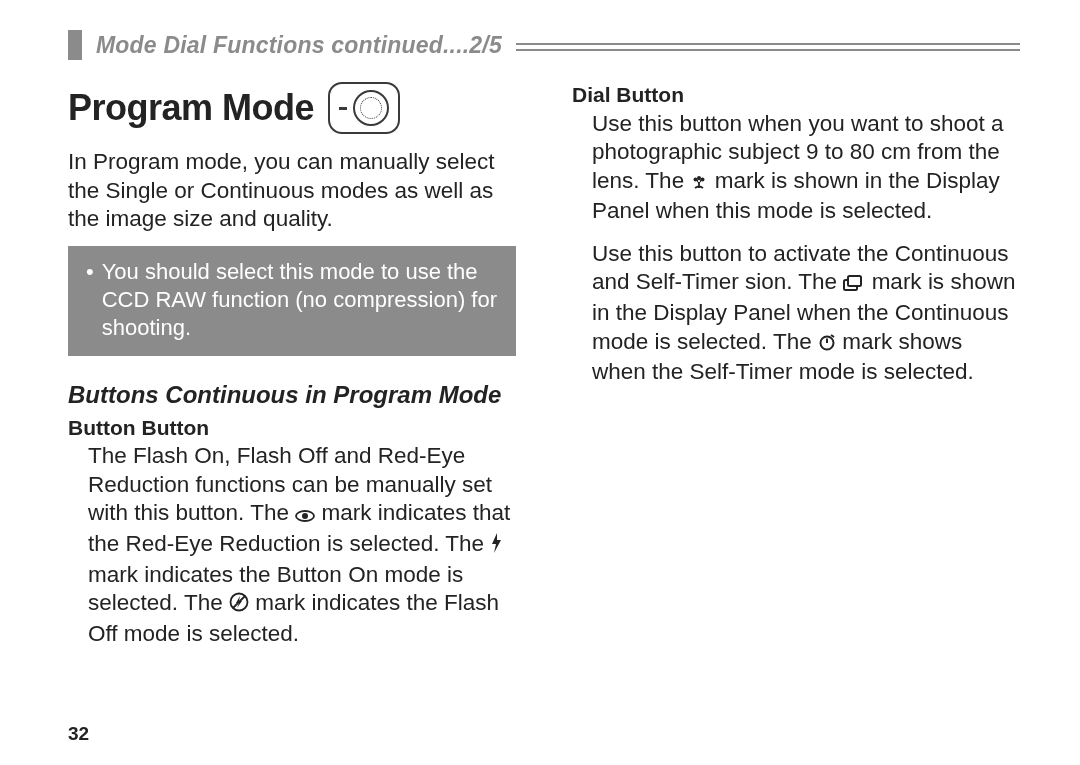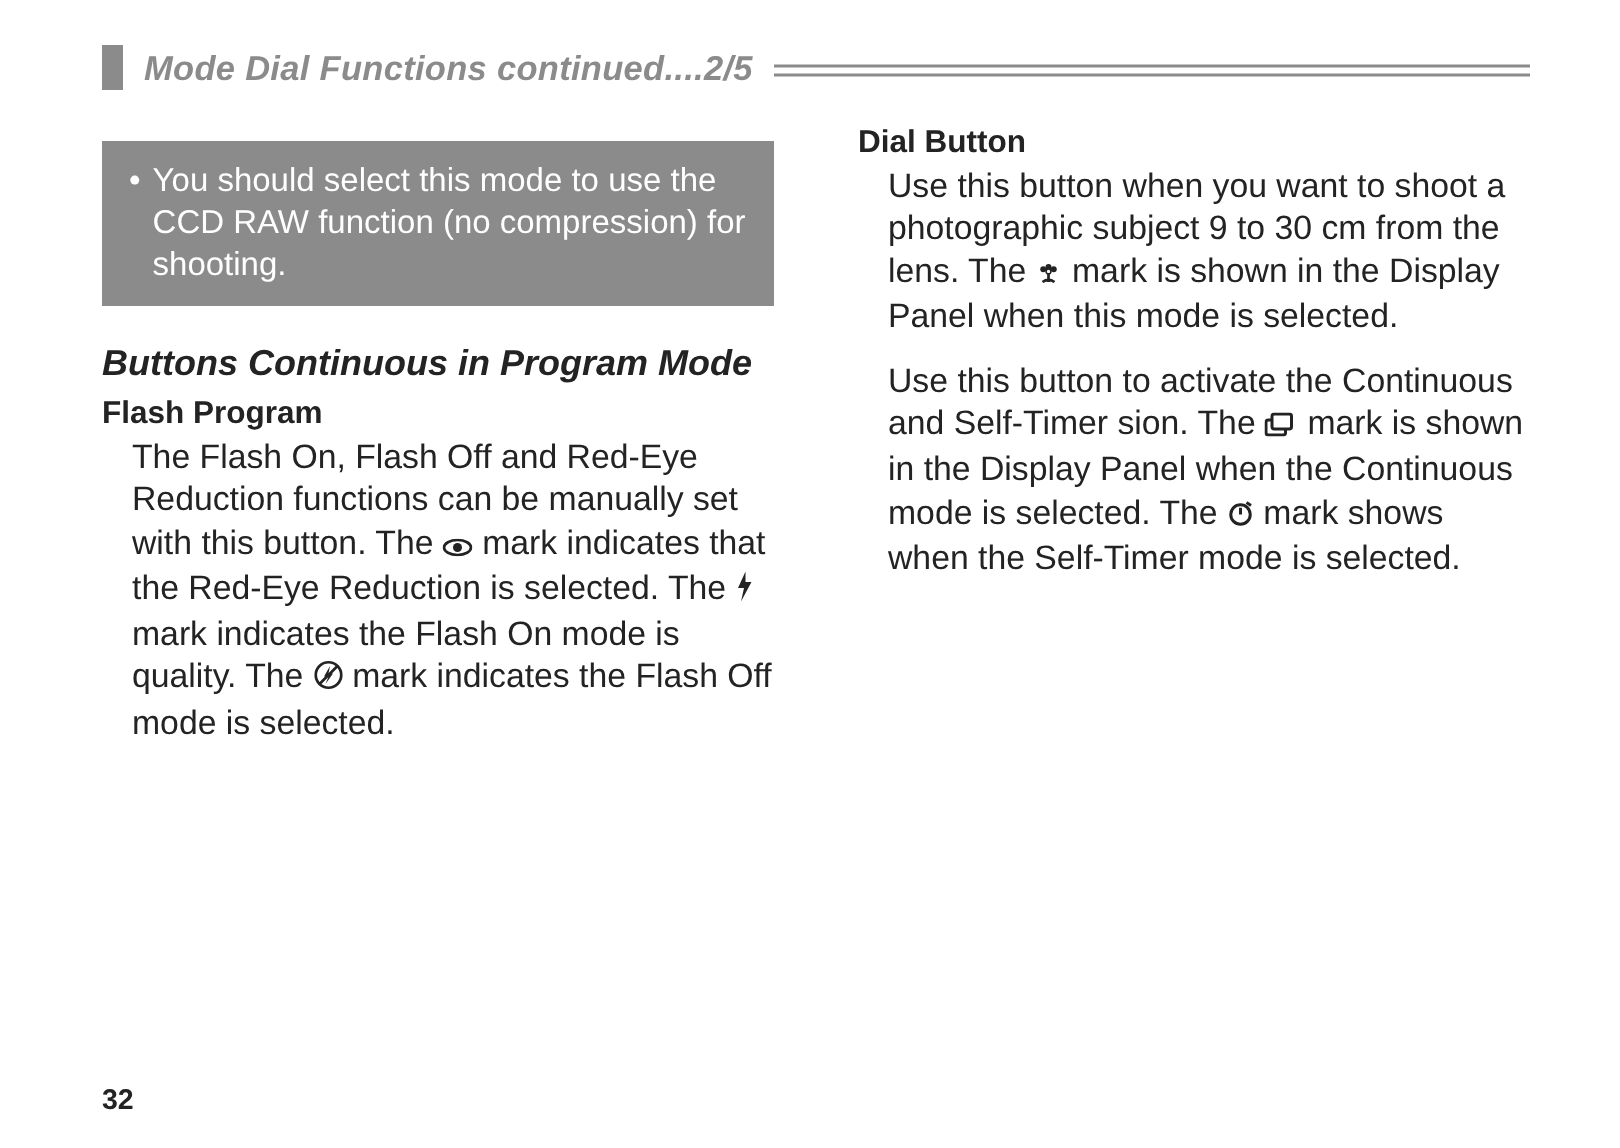--- a/index.html
+++ b/index.html
@@ -144,64 +144,72 @@
     <div class="rule-group">
       <div class="rule"></div>
       <div class="rule"></div>
     </div>
   </div>
 
   <div class="columns">
 
     <div class="col">
 
-
+      <div class="title-row">
+        <h1>Program Mode</h1>
+        <div class="dial-icon">
+          <span class="dash"></span>
+          <span class="wheel"></span>
+        </div>
+      </div>
+
+      <div>In Program mode, you can manually select the Single or Continuous modes as well as the image size and quality.</div>
 
       <div class="note-box">
         <div class="bullet">
           <span class="dot"></span>
           <span>You should select this mode to use the CCD RAW function (no compres­sion) for shooting.</span>
         </div>
       </div>
 
       <h2 class="sub">Buttons Continuous in Program Mode</h2>
 
-      <strong class="h">Flash Program</strong>
+      <strong class="h">Button Button</strong>
       <div class="indent-text">
         <span>The Flash On, Flash Off and Red-Eye Reduction functions can be manually set with this button. The </span>
         <span class="inline-icon">
           <svg width="20" height="12" viewBox="0 0 20 12">
               <ellipse cx="10" cy="6" rx="9" ry="5" fill="none" stroke="#232323" stroke-width="1.8"></ellipse>
               <circle cx="10" cy="6" r="3" fill="#232323"></circle>
             </svg>
         </span>
         <span> mark indicates that the Red-Eye Reduction is selected. The </span>
         <span class="inline-icon">
           <svg width="12" height="20" viewBox="0 0 12 20">
               <polygon points="7,0 2,11 6,11 4,20 11,7 7,7" fill="#232323"></polygon>
             </svg>
         </span>
-        <span> mark indicates the Flash On mode is quality. The </span>
+        <span> mark indicates the Button On mode is selected. The </span>
         <span class="inline-icon">
           <svg width="20" height="20" viewBox="0 0 20 20">
               <circle cx="10" cy="10" r="8.5" fill="none" stroke="#232323" stroke-width="1.8"></circle>
               <polygon points="11,4 7,11 10,11 8,16 13,9 10,9" fill="#232323"></polygon>
               <line x1="4" y1="16" x2="16" y2="4" stroke="#232323" stroke-width="1.8"></line>
             </svg>
         </span>
         <span> mark indicates the Flash Off mode is selected.</span>
       </div>
 
     </div>
 
     <div class="col">
 
       <strong class="h">Dial Button</strong>
       <div class="indent-text">
-        <span>Use this button when you want to shoot a photographic subject 9 to 30 cm from the lens. The </span>
+        <span>Use this button when you want to shoot a photographic subject 9 to 80 cm from the lens. The </span>
         <span class="inline-icon">
           <svg width="18" height="18" viewBox="0 0 18 18">
             <circle cx="9" cy="6" r="2" fill="#232323"></circle>
             <circle cx="5.5" cy="7.5" r="2" fill="#232323"></circle>
             <circle cx="12.5" cy="7.5" r="2" fill="#232323"></circle>
             <circle cx="9" cy="9" r="1.6" fill="#fff" stroke="#232323" stroke-width="1"></circle>
             <path d="M9 10 V16 M5 16 Q9 13 13 16" fill="none" stroke="#232323" stroke-width="1.8"></path>
           </svg>
         </span>
         <span> mark is shown in the Display Panel when this mode is selected.</span>

